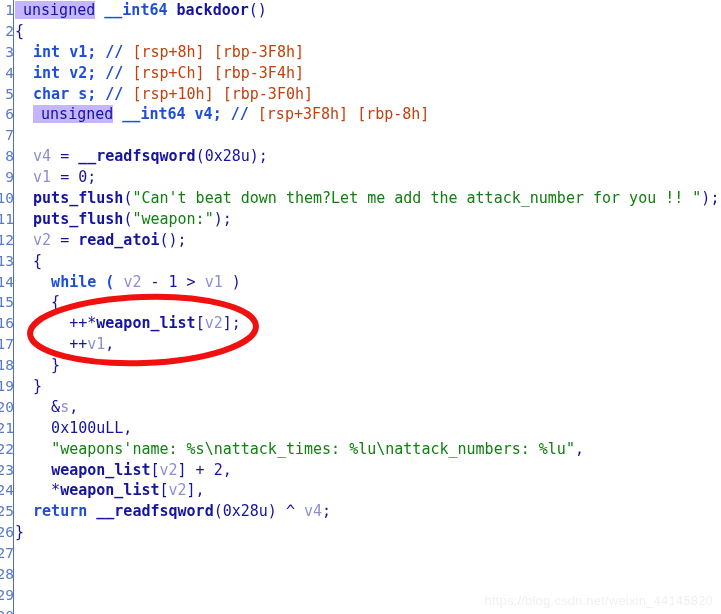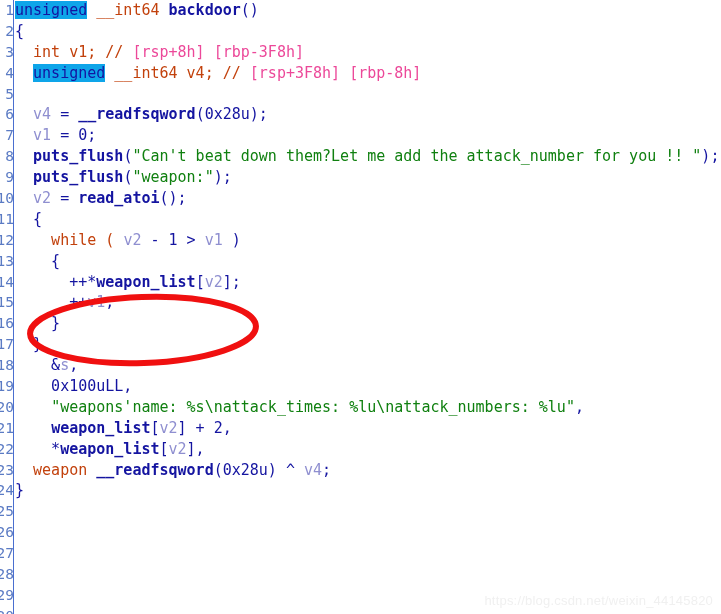--- a/index.html
+++ b/index.html
@@ -58,26 +58,26 @@
   }
   .line {
     height: 20.9px;
     line-height: 20.9px;
     font-size: 15px;
     white-space: pre;
     color: #1414a0;
     letter-spacing: 0px;
   }
   .tok { white-space: pre; }
-  .kw   { color: #c2410c; font-weight: normal; }
-  .hl   { background: #0ea5e9; color: #1414a0; }
+  .kw   { color: #1d4ed8; font-weight: bold; }
+  .hl   { background: #c4b5fd; color: #1414a0; padding-left: 8px; }
   .fn   { color: #1414a0; font-weight: bold; }
   .var  { color: #8f8fd0; text-align: right; }
   .str  { color: #108010; }
-  .cmt  { color: #ec4899; }
+  .cmt  { color: #c2410c; }
   .pun  { color: #1414a0; }
 
   
   #annotation {
     position: absolute;
     pointer-events: none;
   }
 
   
   #watermark {
@@ -130,21 +130,23 @@
   </div>
 
   <div id="code">
 
     <div class="line"><span class="tok hl">unsigned</span><span class="tok kw"> __int64 </span><span class="tok fn">backdoor</span><span class="tok pun">()</span></div>
 
     <div class="line"><span class="tok pun">{</span></div>
 
     <div class="line"><span class="tok kw">  int v1; </span><span class="tok kw">// </span><span class="tok cmt">[rsp+8h] [rbp-3F8h]</span></div>
 
-
+    <div class="line"><span class="tok kw">  int v2; </span><span class="tok kw">// </span><span class="tok cmt">[rsp+Ch] [rbp-3F4h]</span></div>
+
+    <div class="line"><span class="tok kw">  char s; </span><span class="tok kw">// </span><span class="tok cmt">[rsp+10h] [rbp-3F0h]</span></div>
 
     <div class="line"><span class="tok kw">  </span><span class="tok hl">unsigned</span><span class="tok kw"> __int64 v4; </span><span class="tok kw">// </span><span class="tok cmt">[rsp+3F8h] [rbp-8h]</span></div>
 
     <div class="line"><span class="tok"> </span></div>
 
     <div class="line"><span class="tok kw">  </span><span class="tok var">v4</span><span class="tok pun"> = </span><span class="tok fn">__readfsqword</span><span class="tok pun">(0x28u);</span></div>
 
     <div class="line"><span class="tok kw">  </span><span class="tok var">v1</span><span class="tok pun"> = 0;</span></div>
 
     <div class="line"><span class="tok kw">  </span><span class="tok fn">puts_flush</span><span class="tok pun">(</span><span class="tok str">"Can't beat down them?Let me add the attack_number for you !! "</span><span class="tok pun">);</span></div>
@@ -174,21 +176,21 @@
     <div class="line"><span class="tok pun">    0x100uLL,</span></div>
 
     <div class="line"><span class="tok kw">    </span><span class="tok str">"weapons'name: %s\nattack_times: %lu\nattack_numbers: %lu"</span><span class="tok pun">,</span></div>
 
     <div class="line"><span class="tok kw">    </span><span class="tok fn">weapon_list</span><span class="tok pun">[</span><span class="tok var">v2</span><span class="tok pun">] + 2,</span></div>
 
     <div class="line"><span class="tok pun">    *</span><span class="tok fn">weapon_list</span><span class="tok pun">[</span><span class="tok var">v2</span><span class="tok pun">],</span></div>
 
 
 
-    <div class="line"><span class="tok kw">  weapon </span><span class="tok fn">__readfsqword</span><span class="tok pun">(0x28u) ^ </span><span class="tok var">v4</span><span class="tok pun">;</span></div>
+    <div class="line"><span class="tok kw">  return </span><span class="tok fn">__readfsqword</span><span class="tok pun">(0x28u) ^ </span><span class="tok var">v4</span><span class="tok pun">;</span></div>
 
     <div class="line"><span class="tok pun">}</span></div>
 
   </div>
 
   <svg id="annotation" width="721" height="614" viewBox="0 0 721 614" style="left:0; top:0;">
     <ellipse cx="143" cy="330" rx="113" ry="33" fill="none" stroke="#f01010" stroke-width="6" transform="rotate(-2 143 330)"></ellipse>
   </svg>
 
   <div id="watermark">https://blog.csdn.net/weixin_44145820</div>

